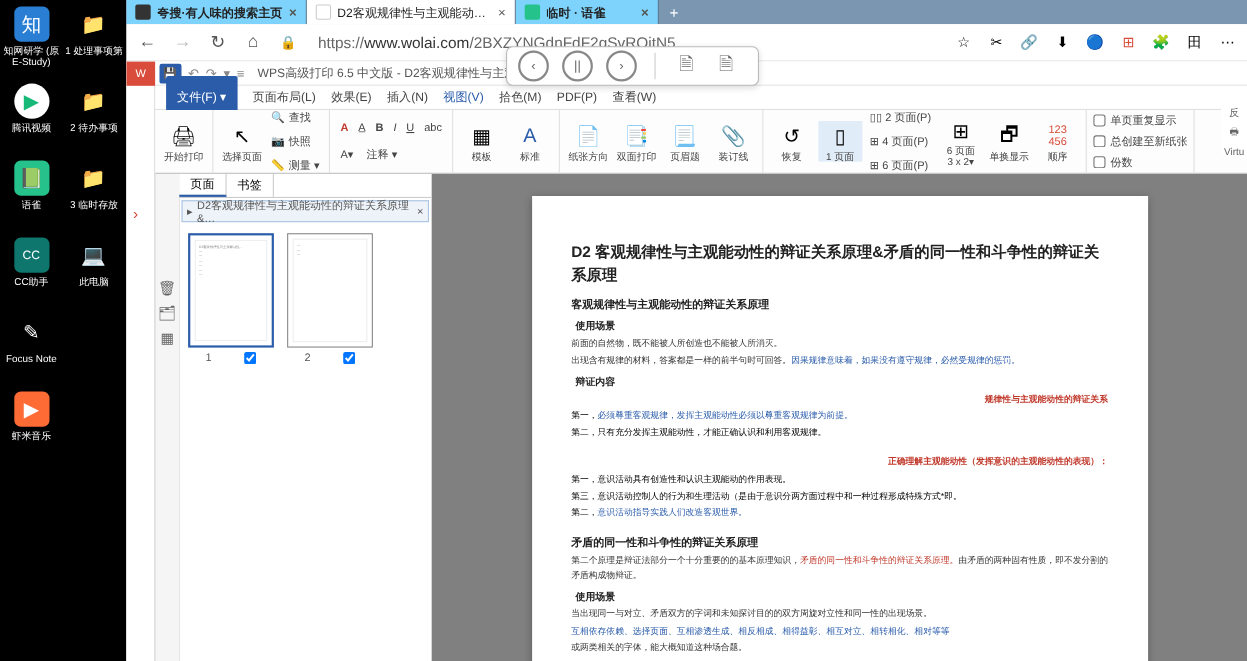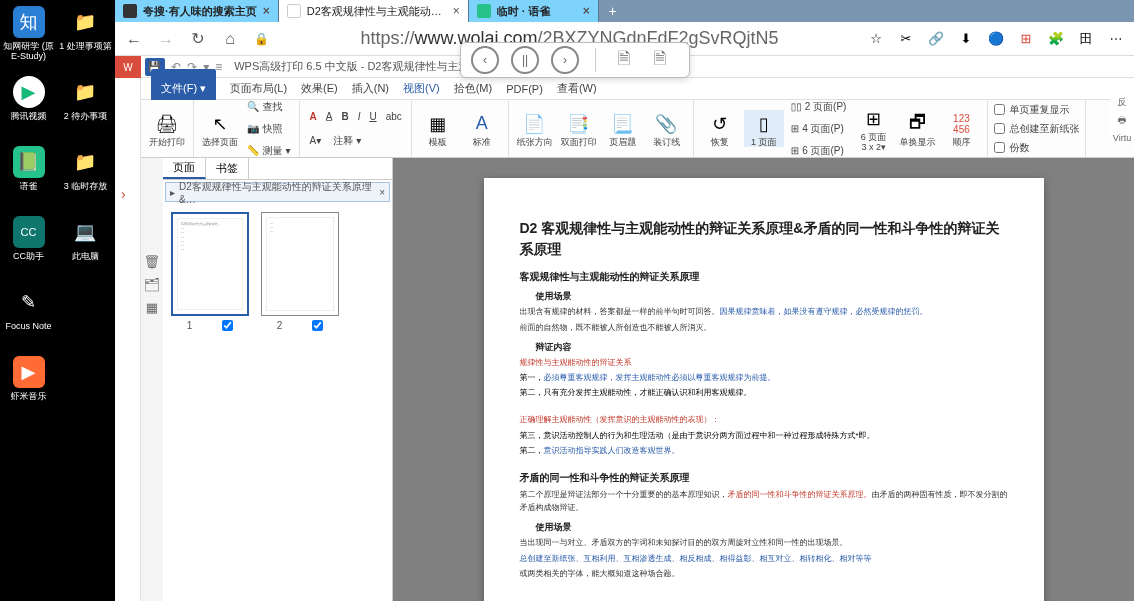--- a/index.html
+++ b/index.html
@@ -21,21 +21,21 @@
 .tab.inactive { background:#7dd3fc; color:#222;font-weight:bold; }
 .tab.active { background:#fff; color:#222; }
 .tab .favicon { width:14px; height:14px; border-radius:2px; }
 .tab .title { flex:1; white-space:nowrap; overflow:hidden; text-overflow:ellipsis; }
 .tab .close { color:#555; font-size:12px; cursor:pointer; }
 .newtab { width:28px; display:flex; align-items:center; justify-content:center; color:#fff; font-size:14px; cursor:pointer; }
 
 
 .addrbar { height:34px; background:#fff; border-bottom:1px solid #ddd; display:flex; align-items:center; padding:0 8px; gap:10px; }
 .addrbar .navbtn { width:22px; height:22px; display:flex; align-items:center; justify-content:center; color:#555; font-size:16px; cursor:pointer; }
-.addrbar .url { flex:1; font-size:18px; color:#666; padding:0 6px;text-align:center; }
+.addrbar .url { flex:1; font-size:14px; color:#666; padding:0 6px; }
 .addrbar .url .domain { color:#333; }
 .addrbar .ext { width:20px; height:20px; display:flex; align-items:center; justify-content:center; font-size:13px; cursor:pointer; }
 
 
 .media-ctrl { position:absolute; left:460px; top:42px; width:230px; height:36px; background:#fff; border:1px solid #bbb; border-radius:6px; display:flex; align-items:center; gap:12px; padding:0 10px; z-index:50; box-shadow:0 2px 6px rgba(0,0,0,0.15); }
 .media-ctrl .mbtn { width:28px; height:28px; border:2px solid #888; border-radius:50%; display:flex; align-items:center; justify-content:center; color:#666; font-size:12px; cursor:pointer; }
 .media-ctrl .divider { width:1px; height:24px; background:#ccc; margin:0 4px; }
 .media-ctrl .sbtn { width:24px; height:24px; display:flex; align-items:center; justify-content:center; color:#666; font-size:16px; cursor:pointer; }
 
 
@@ -87,25 +87,25 @@
 .thumb-num { font-size:10px; color:#555; }
 .thumb-chk { width:11px; height:11px; }
 .left-tools { width:22px; background:#f5f5f5; display:flex; flex-direction:column; align-items:center; gap:8px; padding-top:8px; }
 .left-tools .lt-btn { color:#666; font-size:13px; cursor:pointer; }
 
 
 .canvas { flex:1; background:#808080; display:flex; justify-content:center; padding-top:20px; overflow:auto; }
 .page { width:560px; min-height:780px; background:#fff; box-shadow:0 2px 8px rgba(0,0,0,0.3); padding:40px 36px; }
 .page h1 { font-size:14px; font-weight:bold; color:#222; line-height:1.5; margin-bottom:10px; }
 .page h2 { font-size:10px; font-weight:bold; color:#222; margin:8px 0 4px; }
-.page h3 { font-size:9px; font-weight:bold; color:#222; margin:6px 16px 3px; }
+.page h3 { font-size:9px; font-weight:bold; color:#222; margin:6px 4px 3px; }
 .page p { font-size:8px; color:#333; line-height:1.6; margin:3px 0; }
 .page .red { color:#c0392b; }
 .page .blue { color:#2a5caa; }
-.page .redbold { color:#c0392b; font-weight:normal; }
+.page .redbold { color:#c0392b; font-weight:bold;text-align:right; }
 .page li { font-size:8px; list-style:none; margin:3px 0; line-height:1.5; }
 
 
 .right-hint { position:absolute; right:0; top:34px; width:24px; height:50px; background:#fff; display:flex; flex-direction:column; align-items:center; gap:4px; padding-top:6px; z-index:40; font-size:9px; color:#666; }
 </style>
 </head>
 <body>
 
 <div class="desktop">
   <div class="desktop-row">
@@ -391,34 +391,35 @@
                 </div>
             </div>
           </div>
         </div>
 
         <div class="canvas">
           <div class="page">
             <h1>D2 客观规律性与主观能动性的辩证关系原理&amp;矛盾的同一性和斗争性的辩证关系原理</h1>
             <h2>客观规律性与主观能动性的辩证关系原理</h2>
             <h3>使用场景</h3>
+            <p>前面的自然物，既不能被人所创造也不能被人所消灭。</p>
             <p><span>出现含有规律的材料，答案都是一样的前半句时可回答。</span><span class="blue">因果规律意味着，如果没有遵守规律，必然受规律的惩罚。</span></p>
-            <p>前面的自然物，既不能被人所创造也不能被人所消灭。</p>
             <h3>辩证内容</h3>
             <p class="redbold">规律性与主观能动性的辩证关系</p>
             <li><span>第一，</span><span class="blue">必须尊重客观规律，发挥主观能动性必须以尊重客观规律为前提。</span></li>
             <li><span>第二，</span><span>只有充分发挥主观能动性，才能正确认识和利用客观规律。</span></li>
             <p class="redbold" style="margin-top:15px">正确理解主观能动性（发挥意识的主观能动性的表现）：</p>
+            <li><span>第一，</span><span>意识活动具有创造性和认识主观能动的作用表现。</span></li>
             <li><span>第三，</span><span>意识活动控制人的行为和生理活动（是由于意识分两方面过程中和一种过程形成特殊方式*即。</span></li>
             <li><span>第二，</span><span class="blue">意识活动指导实践人们改造客观世界。</span></li>
             <h2 style="margin-top:14px">矛盾的同一性和斗争性的辩证关系原理</h2>
             <p><span>第二个原理是辩证法部分一个十分重要的的基本原理知识，</span><span class="red">矛盾的同一性和斗争性的辩证关系原理。</span><span>由矛盾的两种固有性质，即不发分割的矛盾构成物辩证。</span></p>
             <h3>使用场景</h3>
             <p>当出现同一与对立、矛盾双方的字词和未知探讨目的的双方周旋对立性和同一性的出现场景。</p>
-            <p><span class="blue">总创建至新纸张、互相利用、</span><span class="blue">互相渗透生成、相反相成、相得益彰、相互对立、相转相化、相对等等</span></p>
+            <p><span class="blue">互相依存依赖、选择页面、</span><span class="blue">互相渗透生成、相反相成、相得益彰、相互对立、相转相化、相对等等</span></p>
             <p>或两类相关的字体，能大概知道这种场合题。</p>
 
           </div>
         </div>
       </div>
 
     </div>
   </div>
 </div>
 

